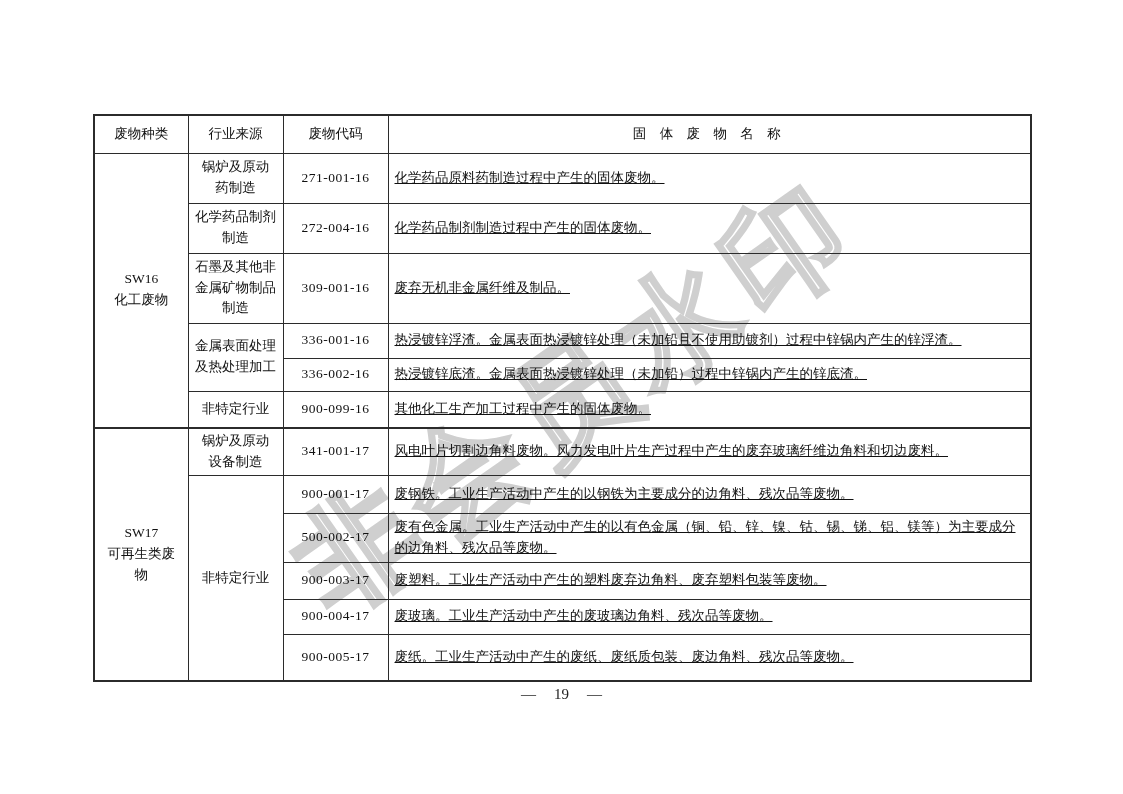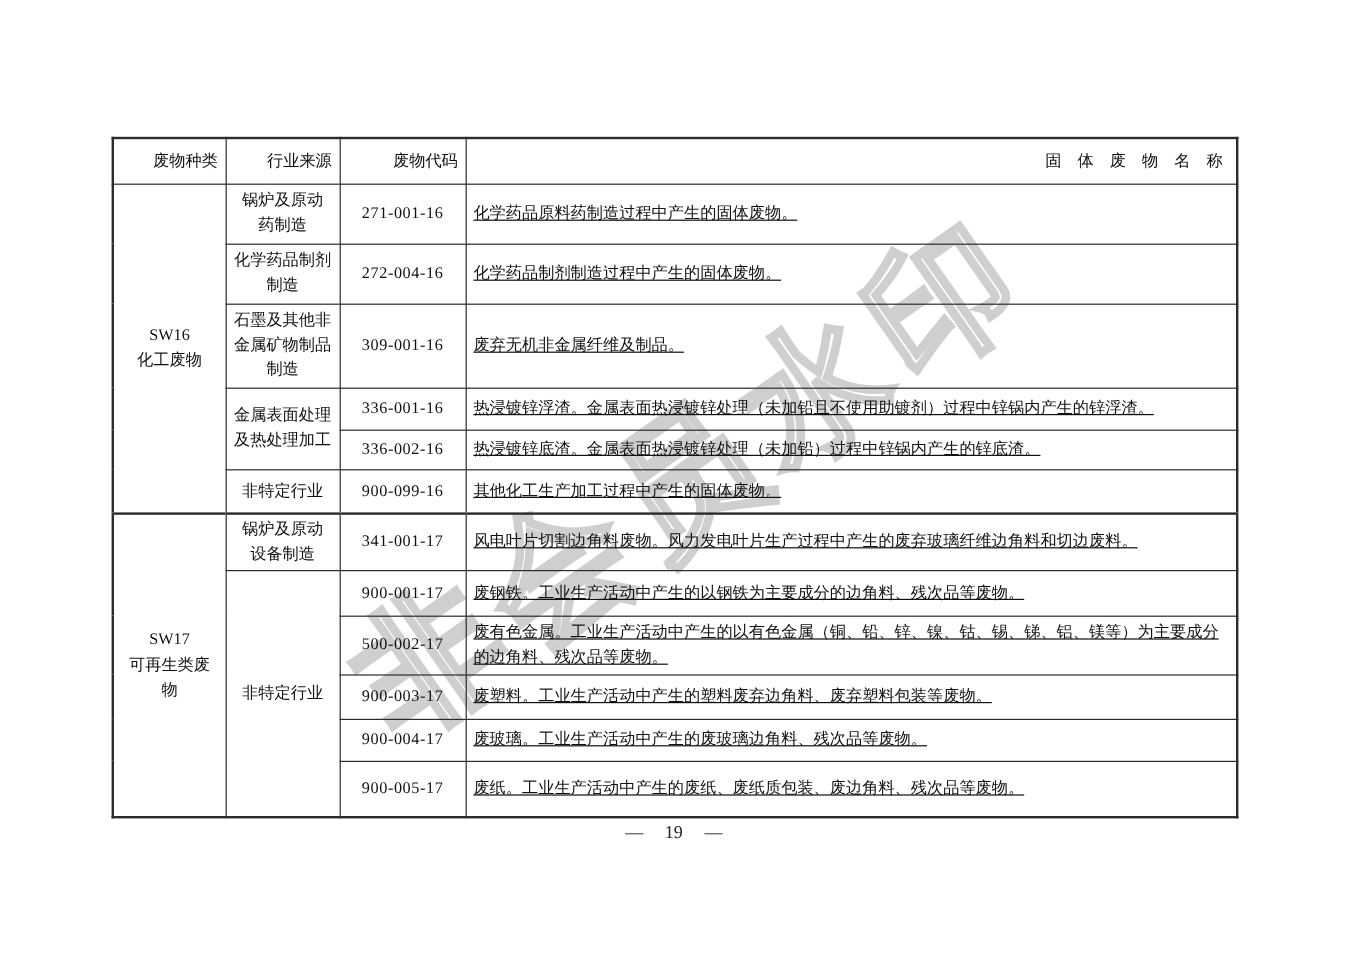--- a/index.html
+++ b/index.html
@@ -47,21 +47,21 @@
     line-height:1.55;
     vertical-align:middle;
     background:transparent;
     font-weight:normal;
   }
   .waste-table{border:2px solid #2b2b2b;}
   .waste-table tr.group-end > td{border-bottom:2px solid #2b2b2b;}
   .waste-table tr.group-start > td{border-top:2px solid #2b2b2b;}
   .hdr{
     font-weight:bold;
-    text-align:right;
+    text-align:center;
     font-size:14.5px;
   }
   .hdr-name{letter-spacing:5px;}
   .cell-cat,.cell-src{
     text-align:center;
     white-space:pre-line;
     line-height:1.7;
   }
   .cell-code{
     text-align:center;

